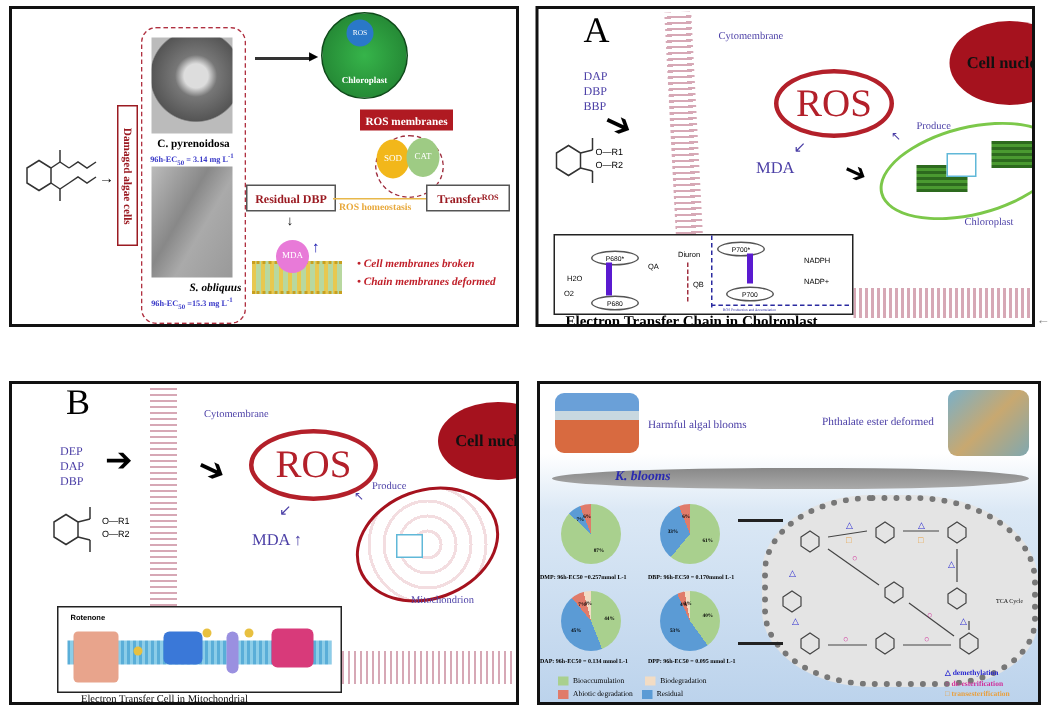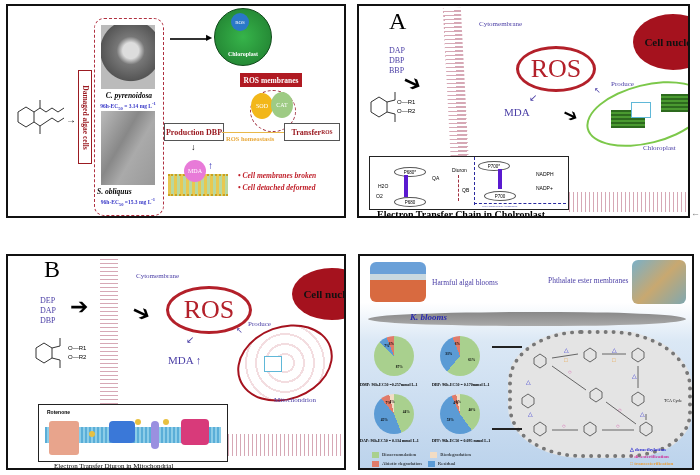--- a/index.html
+++ b/index.html
@@ -40,57 +40,57 @@
     <line x1="30" y1="32" x2="36" y2="28" stroke="#333"></line>
     <polyline points="36,28 42,24 48,28 54,24" fill="none" stroke="#333"></polyline>
   </svg>
   <div class="abs" style="left:58px;top:108px;font-size:10px">→</div>
   <div class="abs" style="left:70px;top:64px;width:12px;height:92px;border:1px solid #9b1b22;display:flex;align-items:center;justify-content:center">
     <div style="transform:rotate(90deg);white-space:nowrap;color:#9b1b22;font-weight:bold;font-size:7.5px">Damaged algae cells</div>
   </div>
 
   <div class="abs" style="left:86px;top:12px;width:68px;height:196px;border:1.5px dashed #b03040;border-radius:10px">
     <div class="abs" style="left:6px;top:6px;width:54px;height:64px;background:radial-gradient(circle at 55% 40%,#ddd 0 8px,#777 14px,#555 30px,#bbb 31px);"></div>
-    <div class="abs" style="left:2px;top:72px;width:64px;text-align:center;font-weight:bold;font-style:italic;font-size:7.5px">C. pyrenoidosa</div>
+    <div class="abs" style="left:2px;top:72px;width:64px;text-align:center;font-weight:bold;font-size:7.5px">C. pyrenoidosa</div>
     <div class="abs" style="left:0;top:82px;width:66px;text-align:center;color:#3a3ac8;font-weight:bold;font-size:5.5px">
       <span>96h-EC</span><sub>50</sub><span> = 3.14 mg L</span><sup>-1</sup>
     </div>
     <div class="abs" style="left:6px;top:92px;width:54px;height:74px;background:linear-gradient(120deg,#bbb,#888 40%,#aaa 60%,#999)"></div>
-    <div class="abs" style="left:2px;top:168px;width:64px;text-align:left;font-weight:bold;font-style:italic;font-size:7.5px">S. obliquus</div>
+    <div class="abs" style="left:2px;top:168px;width:64px;text-align:right;font-weight:bold;font-style:italic;font-size:7.5px">S. obliquus</div>
     <div class="abs" style="left:0;top:178px;width:66px;text-align:center;color:#3a3ac8;font-weight:bold;font-size:5.5px">
       <span>96h-EC</span><sub>50</sub><span> =15.3 mg L</span><sup>-1</sup>
     </div>
   </div>
   <div class="abs" style="left:162px;top:32px;width:38px;height:2px;background:#333"></div>
   <div class="abs" style="left:198px;top:27px;font-size:8px">▶</div>
 
   <div class="abs" style="left:206px;top:2px;width:56px;height:56px;border-radius:50%;background:radial-gradient(circle,#36b44a,#1f7a2e);border:1px solid #0f4a1a">
     <div class="abs" style="left:16px;top:4px;width:18px;height:18px;border-radius:50%;background:#2a78c8;color:#fff;font-size:5px;display:flex;align-items:center;justify-content:center">ROS</div>
     <div class="abs" style="left:0;top:42px;width:56px;text-align:center;color:#fff;font-weight:bold;font-size:6px">Chloroplast</div>
   </div>
   <div class="abs" style="left:232px;top:67px;width:62px;height:14px;background:#b01a22;color:#fff;font-weight:bold;font-size:7.5px;display:flex;align-items:center;justify-content:center">ROS membranes</div>
   <div class="abs" style="left:242px;top:84px;width:44px;height:40px;border:1px dashed #a03040;border-radius:50%"></div>
   <div class="abs" style="left:243px;top:87px;width:22px;height:26px;border-radius:50%;background:#f2b71a;color:#fff;font-size:6px;display:flex;align-items:center;justify-content:center">SOD</div>
   <div class="abs" style="left:263px;top:86px;width:22px;height:26px;border-radius:50%;background:#9ecb84;color:#fff;font-size:6px;display:flex;align-items:center;justify-content:center">CAT</div>
   <div class="abs" style="left:156px;top:117px;width:58px;height:16px;font-size:8px">
-    <div class="box-red" style="left:0;top:0;width:58px;height:16px;font-size:8px">Production DBP</div>
+    <div class="box-red" style="left:0;top:0;width:58px;height:16px;font-size:8px">Residual DBP</div>
   </div>
   <div class="box-red" style="left:276px;top:117px;width:54px;height:16px;font-size:8px">
     <span>Transfer </span>
       <span style="font-size:5.5px">ROS</span>
   </div>
   <div class="abs" style="left:214px;top:126px;width:62px;height:1px;background:#e8b84a"></div>
   <div class="abs" style="left:218px;top:129px;color:#e8a83a;font-size:6.5px;font-weight:bold">ROS homeostasis</div>
   <div class="abs" style="left:183px;top:136px;font-size:9px">↓</div>
   <div class="abs" style="left:160px;top:168px;width:60px;height:18px;background:repeating-linear-gradient(90deg,#e8c850 0 3px,#b8d8a0 3px 6px);border-top:2px dotted #c8a020;border-bottom:2px dotted #c8a020"></div>
   <div class="abs" style="left:176px;top:154px;width:22px;height:22px;border-radius:50%;background:#e87ad8;color:#fff;font-size:6px;display:flex;align-items:center;justify-content:center">MDA</div>
   <div class="abs" style="left:200px;top:154px;color:#1a1ab0;font-weight:bold;font-size:10px">↑</div>
   <div class="abs" style="left:230px;top:164px;line-height:12px">
     <div class="red-ital">• <span>Cell membranes broken</span></div>
-    <div class="red-ital">• <span>Cell detached deformed</span></div>
+    <div class="red-ital">• <span>Chain membranes deformed</span></div>
   </div>
 </div>
 
 <div class="panel" id="p2">
   <div class="abs serif" style="left:30px;top:2px;font-size:24px">A</div>
   <div class="membrane" style="left:88px;top:2px;width:18px;height:160px;transform:rotate(-3deg)"></div>
   <div class="membrane" style="left:210px;top:186px;width:120px;height:20px;transform:rotate(90deg) translateX(-50px);transform:none;background:repeating-linear-gradient(90deg,#c98b9d 0 1.5px,transparent 1.5px 4px)"></div>
   <div class="abs purple" style="left:120px;top:14px;font-size:7px">Cytomembrane</div>
   <div class="abs purple" style="left:30px;top:40px;font-size:8px;line-height:10px">
     <div>DAP</div>
@@ -180,27 +180,27 @@
     <div class="abs tiny" style="left:8px;top:4px;font-weight:bold">Rotenone</div>
     <div class="abs" style="left:6px;top:22px;width:176px;height:16px;background:repeating-linear-gradient(90deg,#5aaed8 0 2px,#8ccde8 2px 4px)"></div>
     <div class="abs" style="left:10px;top:16px;width:30px;height:34px;background:#e8a48c;border-radius:3px"></div>
     <div class="abs" style="left:70px;top:16px;width:26px;height:22px;background:#3a78d8;border-radius:4px"></div>
     <div class="abs" style="left:112px;top:16px;width:8px;height:28px;background:#9a90e0;border-radius:4px"></div>
     <div class="abs" style="left:142px;top:14px;width:28px;height:26px;background:#d83a7a;border-radius:4px"></div>
     <div class="abs" style="left:96px;top:14px;width:6px;height:6px;border-radius:50%;background:#e8c040"></div>
     <div class="abs" style="left:124px;top:14px;width:6px;height:6px;border-radius:50%;background:#e8c040"></div>
     <div class="abs" style="left:50px;top:26px;width:6px;height:6px;border-radius:50%;background:#e8c040"></div>
   </div>
-  <div class="abs serif" style="left:46px;top:206px;font-size:7px">Electron Transfer Diuron in Mitochondrial</div>
+  <div class="abs serif" style="left:46px;top:206px;font-size:7px">Electron Transfer Cell in Mitochondrial</div>
 </div>
 
 <div class="panel" id="p4" style="background:linear-gradient(180deg,#fff 0%,#fff 22%,#dbe8f5 40%,#bcd3ec 100%)">
   <div class="abs" style="left:10px;top:6px;width:56px;height:40px;border-radius:6px;background:linear-gradient(180deg,#6aa0d8 0 30%,#c8d8e0 30% 45%,#d86a40 45% 100%)"></div>
   <div class="abs purple" style="left:72px;top:22px;font-size:7.5px">Harmful algal blooms</div>
-  <div class="abs purple" style="left:188px;top:20px;font-size:7.5px">Phthalate ester membranes</div>
+  <div class="abs purple" style="left:188px;top:20px;font-size:7.5px">Phthalate ester deformed</div>
   <div class="abs" style="left:272px;top:4px;width:54px;height:44px;border-radius:6px;background:linear-gradient(135deg,#7ab0c8,#c8a870,#80a8b0)"></div>
   <div class="abs" style="left:8px;top:56px;width:318px;height:14px;background:linear-gradient(180deg,#888,#aaa);border-radius:50% 40% 40% 50% / 50%"></div>
   <div class="abs" style="left:50px;top:56px;color:#2a2ab0;font-style:italic;font-weight:bold;font-size:9px">K. blooms</div>
 
   <div class="pie" id="pie0" style="left: 14px; top: 80px; width: 40px; height: 40px; background: conic-gradient(rgb(169, 208, 142) 0deg, rgb(169, 208, 142) 313.2deg, rgb(91, 155, 213) 313.2deg, rgb(91, 155, 213) 338.4deg, rgb(224, 123, 106) 338.4deg, rgb(224, 123, 106) 360deg);">
       <div style="position: absolute; font-size: 3.5px; font-weight: bold; left: 21.7658px; top: 29.0131px;">87%</div>
       <div style="position: absolute; font-size: 3.5px; font-weight: bold; left: 10.255px; top: 8.07503px;">7%</div>
       <div style="position: absolute; font-size: 3.5px; font-weight: bold; left: 14.7514px; top: 6.21255px;">6%</div>
     </div>
   <div class="pie" id="pie1" style="left: 80px; top: 80px; width: 40px; height: 40px; background: conic-gradient(rgb(169, 208, 142) 0deg, rgb(169, 208, 142) 219.6deg, rgb(91, 155, 213) 219.6deg, rgb(91, 155, 213) 338.4deg, rgb(224, 123, 106) 338.4deg, rgb(224, 123, 106) 360deg);">

